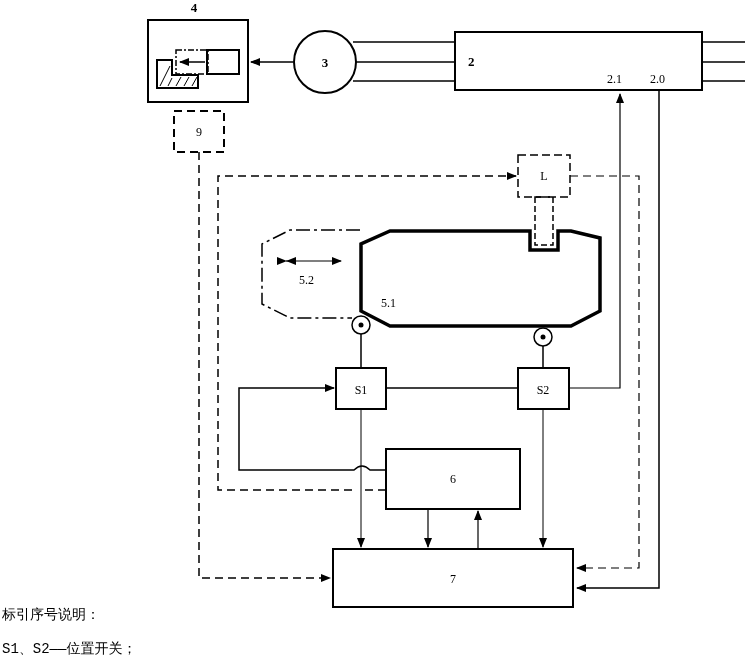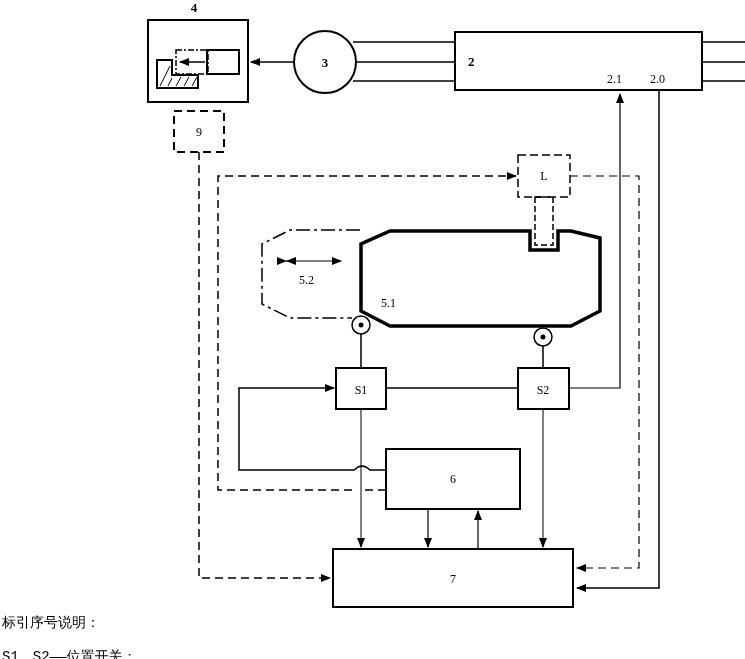--- a/index.html
+++ b/index.html
@@ -1,20 +1,20 @@
 <!DOCTYPE html>
 <html><head>
 <meta charset="utf-8">
 <style>
   html, body { margin: 0; padding: 0; background: #ffffff; }
   body { width: 745px; height: 659px; position: relative; overflow: hidden; font-family: "DejaVu Serif", serif; }
   svg { position: absolute; left: 0; top: 0; }
   .lbl { font-family: "Liberation Serif", "DejaVu Serif", serif; font-size: 13px; fill: #000; font-weight: bold; }
   .lbl-sm { font-family: "Liberation Serif", "DejaVu Serif", serif; font-size: 12px; fill: #000; }
-  .legend { position: absolute; left: 2px; font-family: "DejaVu Serif", serif; font-size: 14px; color: #000; white-space: nowrap; margin-top: 8px; }
+  .legend { position: absolute; left: 2px; font-family: "DejaVu Serif", serif; font-size: 14px; color: #000; white-space: nowrap; }
   #legend-title { top: 606px; }
   #legend-line1 { top: 640px; font-family: Liberation Mono, monospace; }
 </style>
 </head>
 <body>
 
 <svg width="745" height="659" viewBox="0 0 745 659">
   <defs>
     <marker id="arr" markerWidth="10" markerHeight="8" refX="9" refY="4" orient="auto" markerUnits="userSpaceOnUse">
       <path d="M0,0 L10,4 L0,8 Z" fill="#000"></path>

